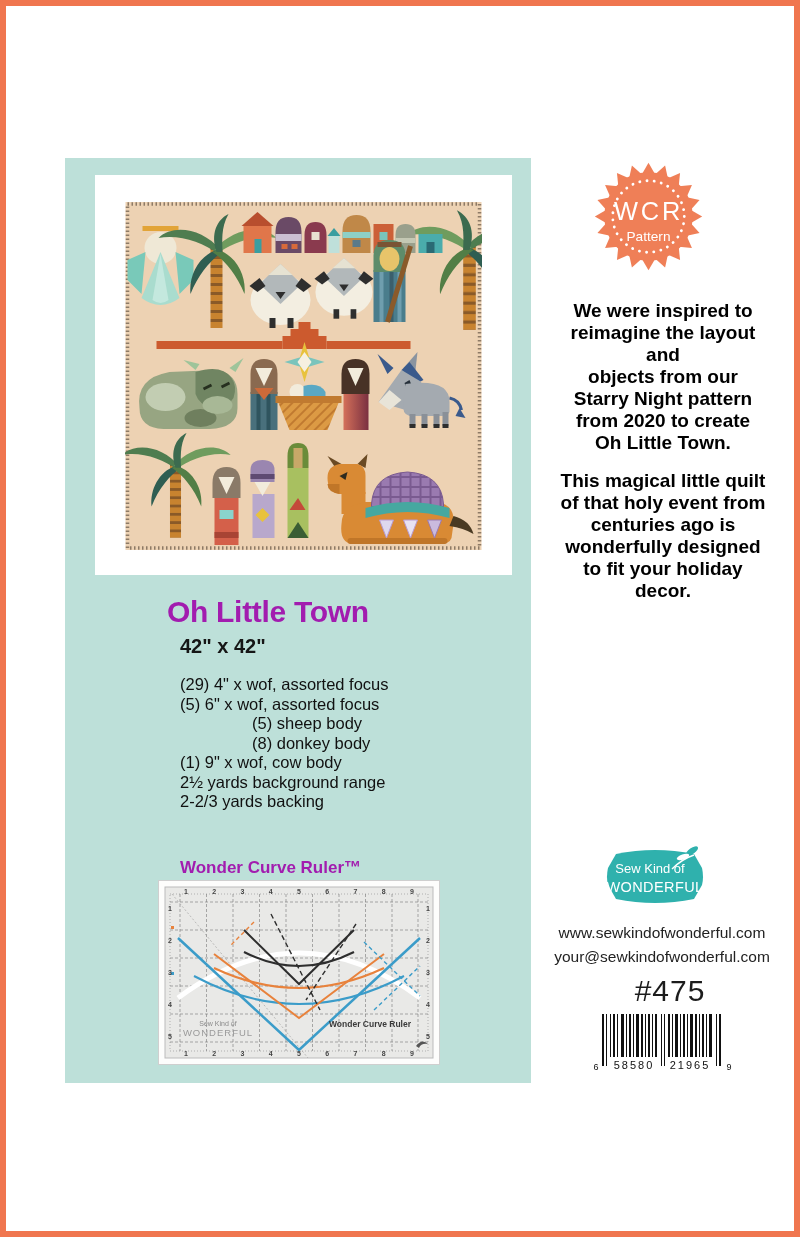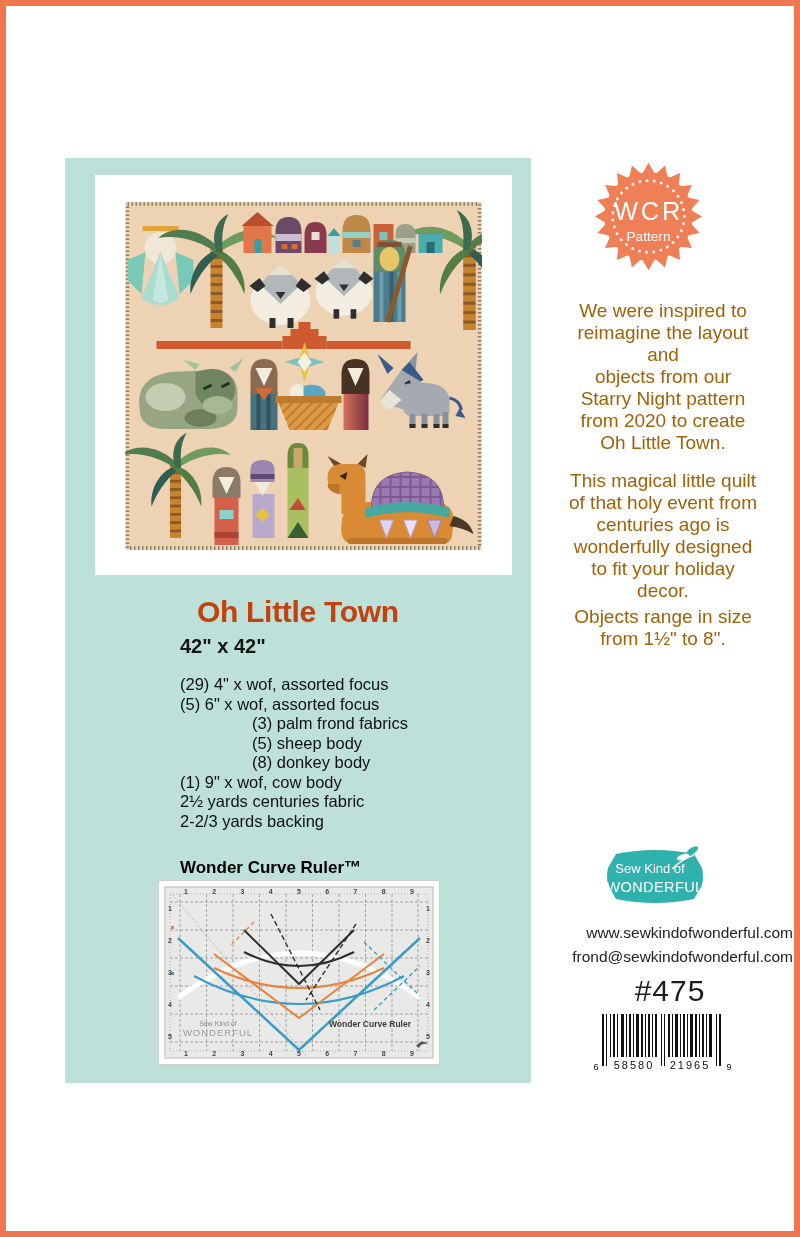--- a/index.html
+++ b/index.html
@@ -5,42 +5,42 @@
   * { margin:0; padding:0; box-sizing:border-box; }
   body { background:#888; font-family:"Liberation Sans", sans-serif; }
   .page { position:relative; width:800px; height:1237px; background:#ffffff; overflow:hidden; margin:0 auto; }
   .frame { position:absolute; inset:0; border:6px solid #f0764f; pointer-events:none; z-index:50; }
 
   
   .teal-panel { position:absolute; left:65px; top:158px; width:466px; height:925px; background:#bde0d9; }
   .photo-frame { position:absolute; left:30px; top:17px; width:417px; height:400px; background:#ffffff; }
   .quilt-svg { position:absolute; left:30px; top:27px; width:357px; height:348px; }
 
-  .title { position:absolute; left:132px; top:437px; font-size:30px; font-weight:700; color:#c2410c; letter-spacing:-0.3px; }
+  .title { position:absolute; left:102px; top:437px; font-size:30px; font-weight:700; color:#a21caf; letter-spacing:-0.3px; }
   .size  { position:absolute; left:115px; top:477px; font-size:20px; font-weight:700; color:#161616; }
 
   .fabric-list { position:absolute; left:115px; top:517px; width:340px; list-style:none; font-size:16.5px; line-height:19.5px; color:#111; }
   .fabric-list li.indent { padding-left:72px; }
-  .ruler-note { position:absolute; left:115px; top:700px; font-size:17px; font-weight:700; color:#000000; }
+  .ruler-note { position:absolute; left:115px; top:700px; font-size:17px; font-weight:700; color:#a21caf; }
 
   .ruler { position:absolute; left:93px; top:722px; width:282px; height:185px; }
   .ruler svg { position:absolute; inset:0; }
   .hscale { position:absolute; left:26px; right:26px; display:flex; justify-content:space-between; font-size:7px; font-weight:700; color:#444; z-index:2; }
   .hscale.top { top:8px; } .hscale.bottom { bottom:8px; }
   .vscale { position:absolute; top:25px; bottom:25px; display:flex; flex-direction:column; justify-content:space-between; font-size:7px; font-weight:700; color:#444; z-index:2; }
   .vscale.left { left:10px; } .vscale.right { right:10px; }
 
   
   .badge { position:absolute; left:592px; top:160px; width:113px; height:113px; }
   .para { position:absolute; left:534px; width:258px; text-align:center; white-space:pre-line;
-          font-size:19px; line-height:22px; font-weight:400; color:#a16207; }
+          font-size:19px; line-height:22px; font-weight:700; color:#000000; }
   .para1 { top:300px; } .para2 { top:470px;text-align:center; } .para3 { top:606px; }
 
   .logo { position:absolute; left:606px; top:845px; width:98px; height:63px; }
-  .contact { position:absolute; left:531px; top:921px; width:262px; text-align:right; font-size:15.5px; line-height:1.55; color:#222; }
+  .contact { position:absolute; left:531px; top:921px; width:262px; text-align:center; font-size:15.5px; line-height:1.55; color:#222; }
   .item-number { position:absolute; left:531px; top:974px; width:278px; text-align:center; font-size:30px; letter-spacing:1px; color:#1c1c1c; }
   .barcode { position:absolute; left:588px; top:1012px; width:150px; height:62px; }
 </style>
 </head>
 <body>
 
 <div class="page">
   <div class="frame"></div>
 
   <div class="teal-panel">
@@ -249,25 +249,24 @@
         </g>
       </svg>
     </div>
 
     <div class="title">Oh Little Town</div>
     <div class="size">42" x 42"</div>
 
     <ul class="fabric-list">
       <li>(29) 4" x wof, assorted focus</li>
       <li>(5) 6" x wof, assorted focus</li>
-      <li class="indent">(3) palm frond fabrics</li>
       <li class="indent">(5) sheep body</li>
       <li class="indent">(8) donkey body</li>
       <li>(1) 9" x wof, cow body</li>
-      <li>2½ yards centuries fabric</li>
+      <li>2½ yards background range</li>
       <li>2-2/3 yards backing</li>
     </ul>
     <div class="ruler-note">Wonder Curve Ruler™</div>
 
     <div class="ruler">
       <svg viewBox="0 0 282 185">
         <rect x="0.5" y="0.5" width="281" height="184" fill="#fdfdfc" stroke="#cfcfcf"></rect>
         <rect x="7" y="7" width="268" height="171" fill="#e9e9e7" stroke="#bbbbbb"></rect>
         <rect x="12" y="14" width="258" height="157" fill="none" stroke="#999999" stroke-width="0.7" stroke-dasharray="1 2"></rect>
         <g stroke="#777777" stroke-width="0.6" stroke-dasharray="3 2">
@@ -386,37 +385,35 @@
 objects from our
 Starry Night pattern
 from 2020 to create
 Oh Little Town.</p>
   <p class="para para2">This magical little quilt
 of that holy event from
 centuries ago is
 wonderfully designed
 to fit your holiday
 decor.</p>
-  <p class="para para3">Objects range in size
-from 1½" to 8".</p>
 
   <div class="logo">
     <svg viewBox="0 0 98 63">
       <path d="M10,9 Q49,1 88,9 L96,23 Q98,31.5 96,40 L88,54 Q49,62 10,54 L2,40 Q0,31.5 2,23 Z" fill="#2fb1ad"></path>
       <ellipse cx="86" cy="6" rx="7" ry="3" fill="#2fb1ad" transform="rotate(-35 86 6)"></ellipse>
       <ellipse cx="77" cy="12" rx="6.5" ry="2.6" fill="#ffffff" transform="rotate(-18 77 12)"></ellipse>
       <path d="M66,24 Q76,14 88,10" stroke="#ffffff" stroke-width="1.4" fill="none"></path>
       <text x="44" y="28" text-anchor="middle" font-size="13" fill="#ffffff">Sew Kind of</text>
       <text x="49" y="47" text-anchor="middle" font-size="14.5" letter-spacing="0.4" fill="#ffffff">WONDERFUL</text>
     </svg>
   </div>
 
   <div class="contact">
     <div>www.sewkindofwonderful.com</div>
-    <div>frond@sewkindofwonderful.com</div>
+    <div>your@sewkindofwonderful.com</div>
   </div>
 
   <div class="item-number">#475</div>
 
   <div class="barcode">
     <svg viewBox="0 0 150 62">
       <g fill="#111111">
         <rect x="14" y="2" width="2" height="52"></rect>
           <rect x="18" y="2" width="1" height="52"></rect>
         <rect x="22" y="2" width="1" height="44"></rect>

